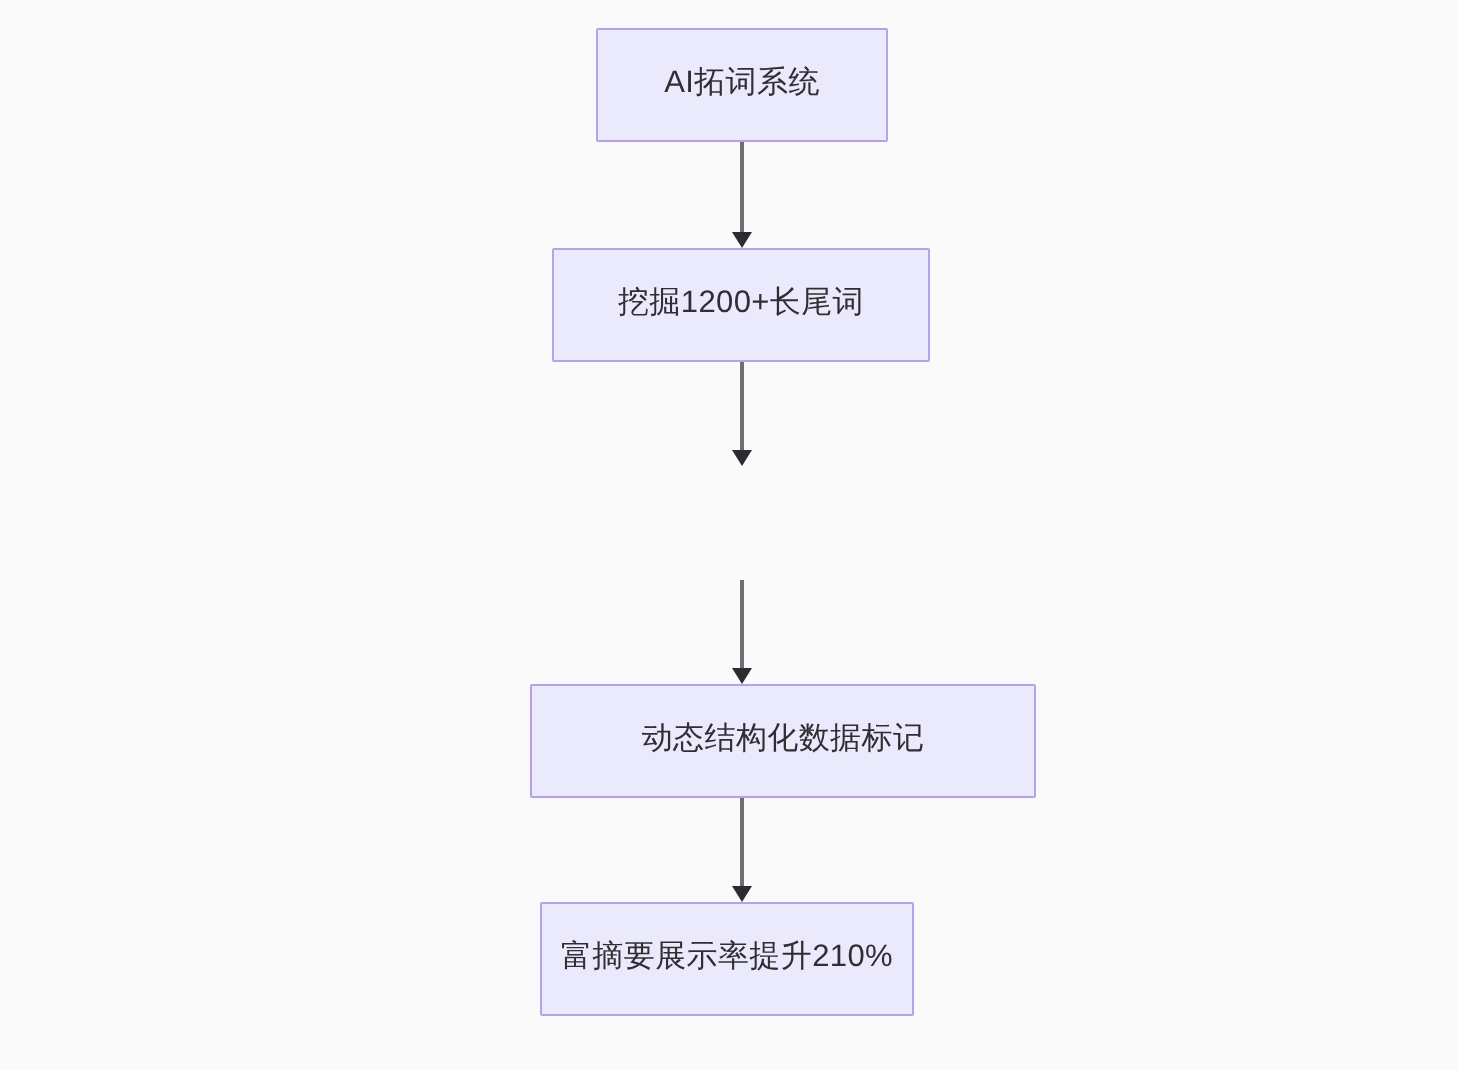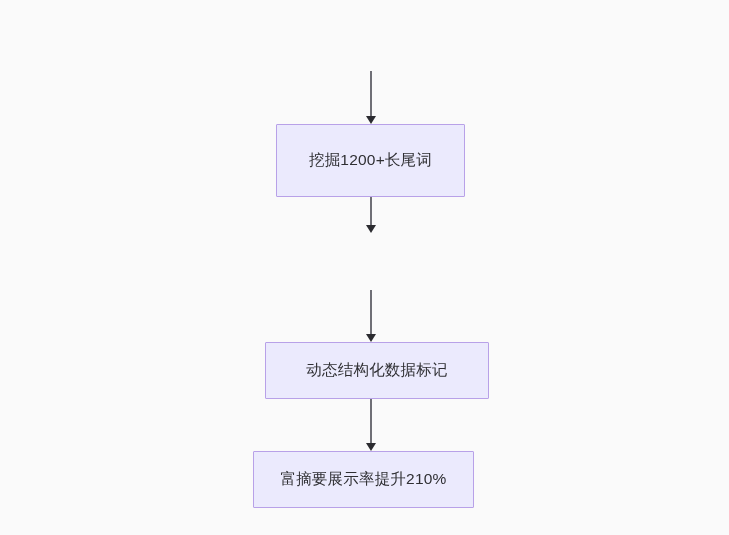--- a/index.html
+++ b/index.html
@@ -53,24 +53,24 @@
     position: absolute;
     width: 0;
     height: 0;
     border-left: 5.2px solid transparent;
     border-right: 5.2px solid transparent;
     border-top: 8px solid #2b2b30;
     left: -4.25px;
   }
   
   #node-0 { left: 298px; top: 14px;  width: 146px; height: 57px; }
-  #node-1 { left: 276px; top: 124px; width: 189px; height: 73px; }
+  #node-1 { left: 276px; top: 124px; width: 189px; height: 57px; }
   #node-2 { left: 261px; top: 233px; width: 220px; height: 57px; }
-  #node-3 { left: 265px; top: 342px; width: 224px; height: 57px; }
-  #node-4 { left: 253px; top: 451px; width: 221px; height: 57px; }
+  #node-3 { left: 265px; top: 342px; width: 253px; height: 57px; }
+  #node-4 { left: 270px; top: 451px; width: 187px; height: 57px; }
   
   #edge-0 { left: 370px; top: 71px;  height: 53px; }
   #edge-1 { left: 370px; top: 181px; height: 52px; }
   #edge-2 { left: 370px; top: 290px; height: 52px; }
   #edge-3 { left: 370px; top: 399px; height: 52px; }
 </style>
 </head>
 <body>
 
 <div id="flowchart">
@@ -88,20 +88,23 @@
   <div class="edge" id="edge-2">
     <div class="edge-line" style="height:44px;"></div>
     <div class="edge-head" style="top:44px;"></div>
   </div>
 
   <div class="edge" id="edge-3">
     <div class="edge-line" style="height:44px;"></div>
     <div class="edge-head" style="top:44px;"></div>
   </div>
 
+  <div class="node" id="node-0">
+    <span class="node-label">AI拓词系统</span>
+  </div>
 
   <div class="node" id="node-1">
     <span class="node-label">挖掘1200+长尾词</span>
   </div>
 
 
   <div class="node" id="node-3">
     <span class="node-label">动态结构化数据标记</span>
   </div>
 

